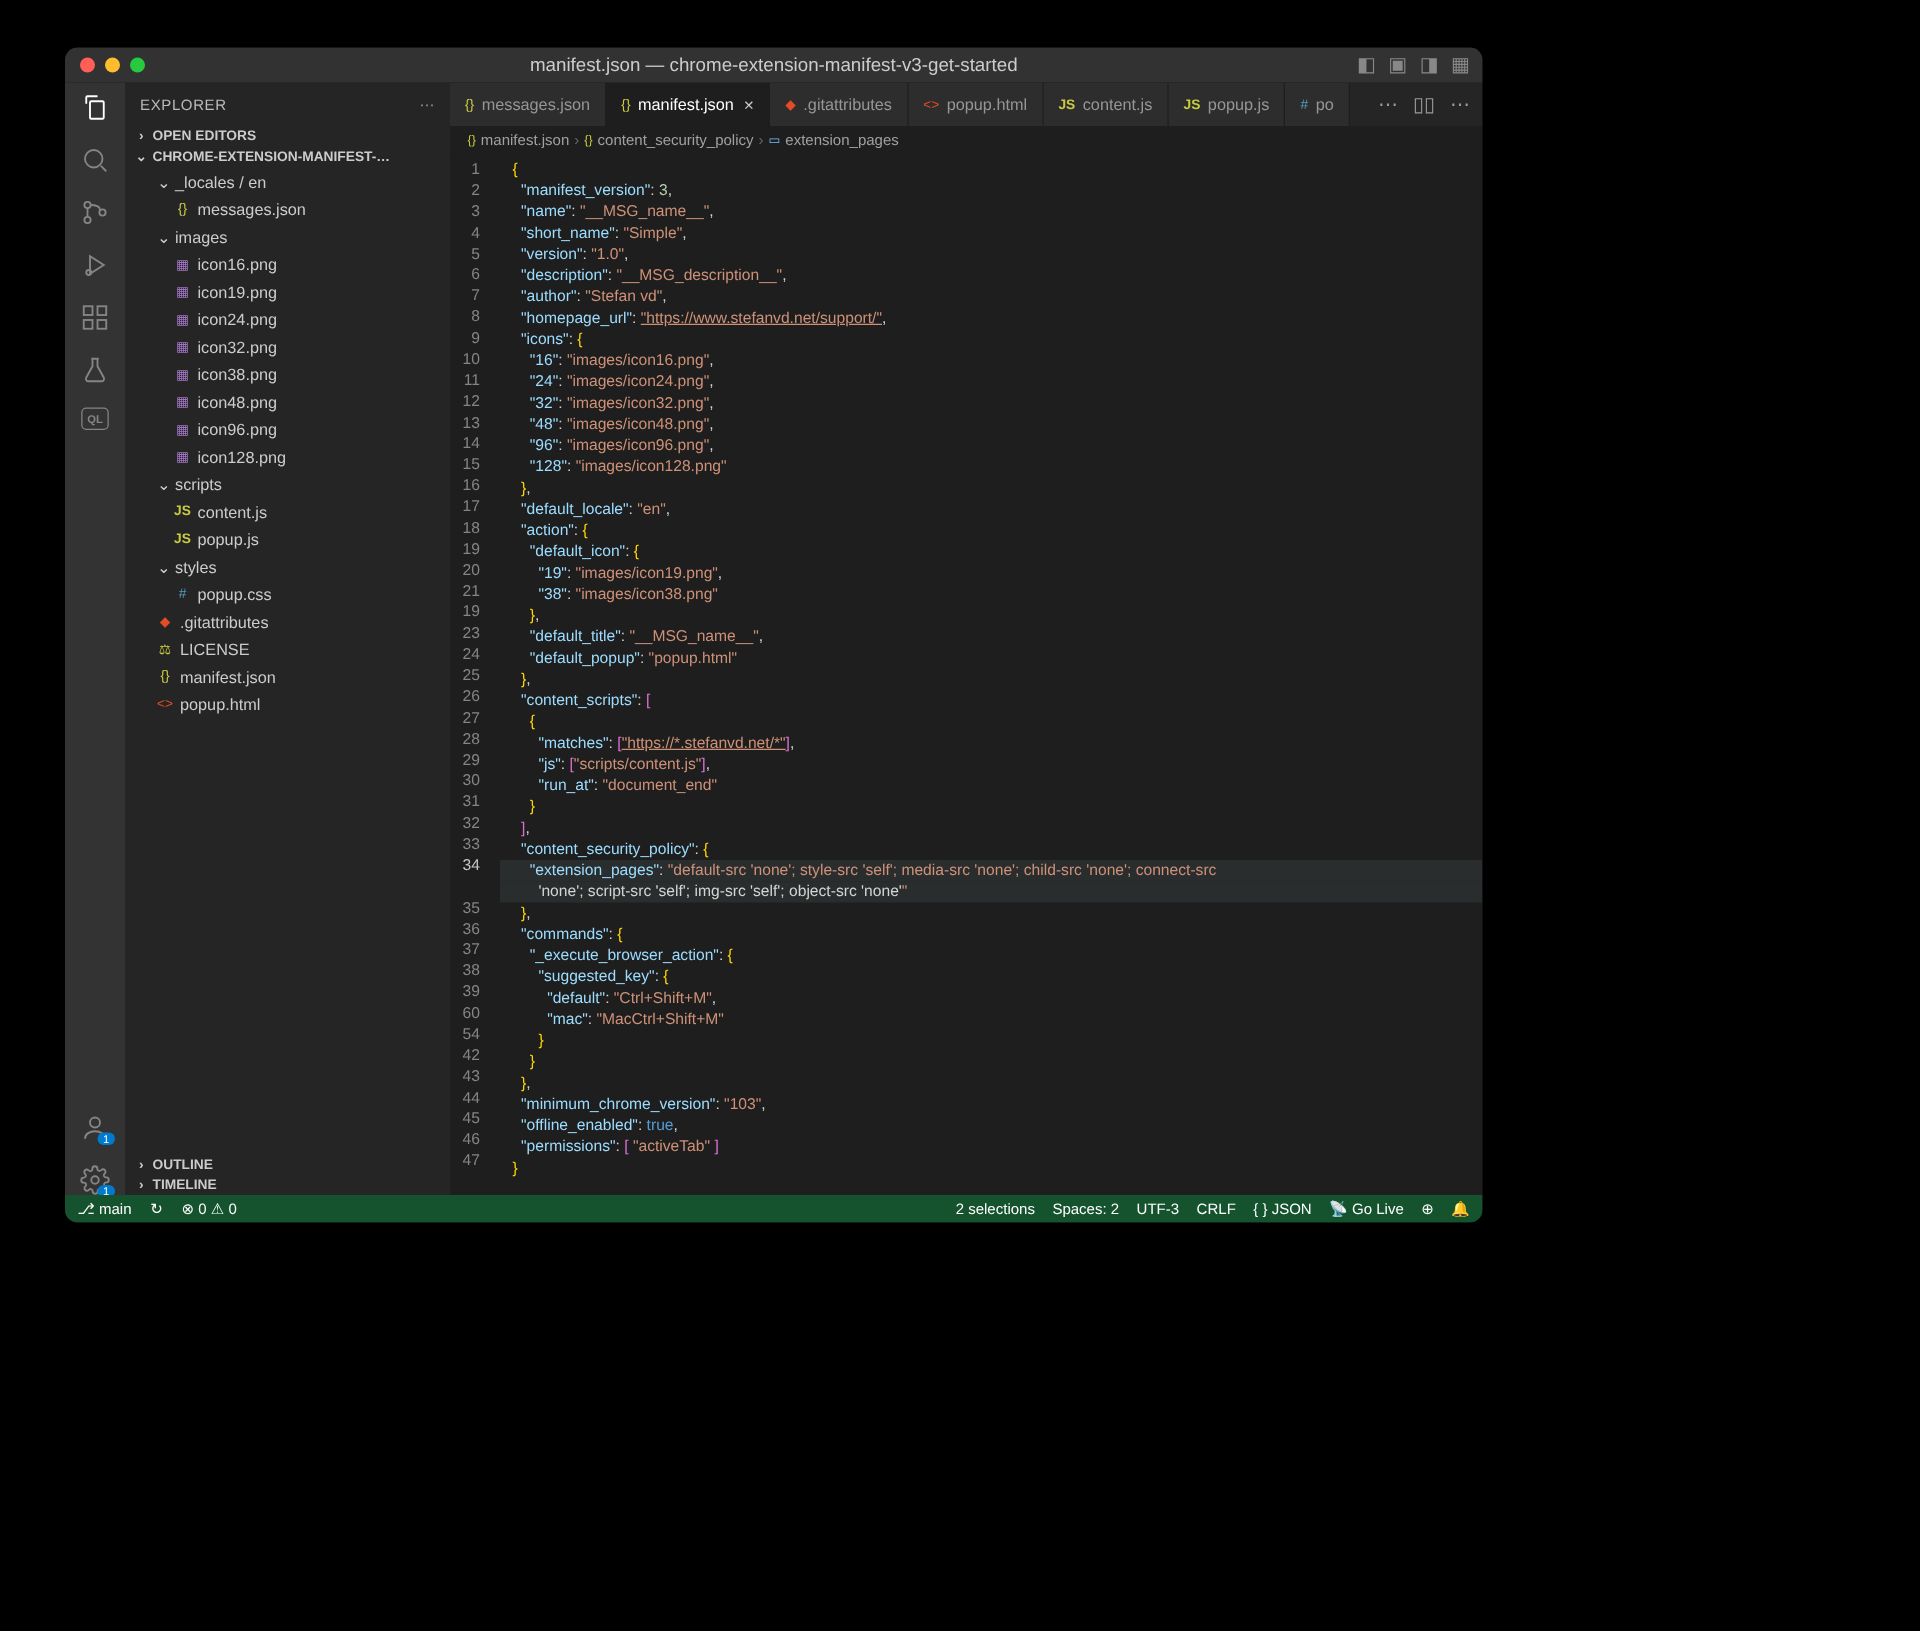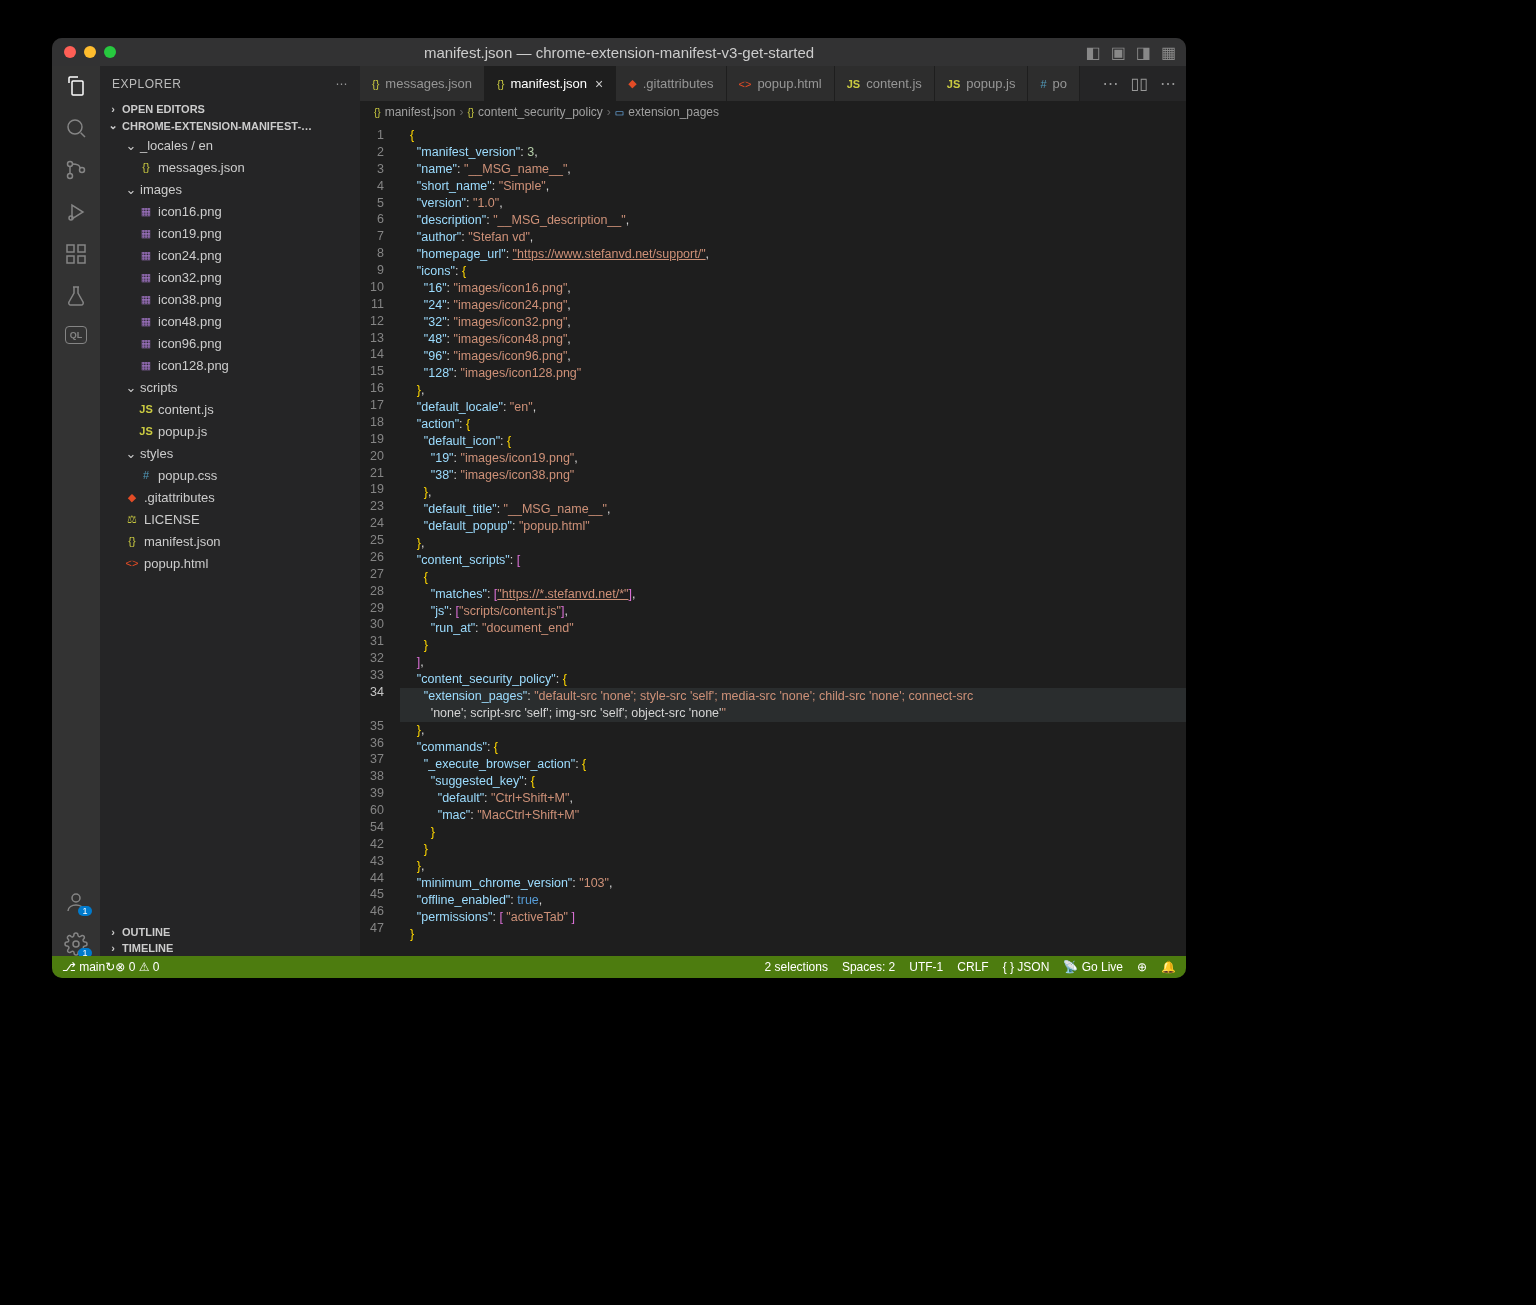--- a/index.html
+++ b/index.html
@@ -55,21 +55,21 @@
 .code-body{flex:1;padding:4px 0;white-space:pre;color:#d4d4d4;position:relative}
 .code-body .line{padding:0 10px;height:17px}
 .code-body .active{background:#2a2d2e}
 .c-key{color:#9cdcfe}
 .c-str{color:#ce9178}
 .c-num{color:#b5cea8}
 .c-kw{color:#569cd6}
 .c-bracket{color:#ffd700}
 .c-bracket2{color:#da70d6}
 .c-url{color:#ce9178;text-decoration:underline}
-.status{height:22px;background:#4d7c0f;color:#fff;display:flex;align-items:center;font-size:12px;padding:0 10px;gap:0}
+.status{height:22px;background:#14532d;color:#fff;display:flex;align-items:center;font-size:12px;padding:0 10px;gap:15px}
 .status .right{margin-left:auto;display:flex;gap:14px;align-items:center}
 .status span{cursor:pointer}
 </style>
 </head>
 <body>
 
 <div class="window">
 
   <div class="titlebar">
     <div class="traffic">
@@ -355,21 +355,21 @@
 
   </div>
 
   <div class="status">
     <span>⎇ <span>main</span></span>
     <span>↻</span>
     <span>⊗ <span>0</span> ⚠ <span>0</span></span>
     <div class="right">
       <span>2 selections</span>
       <span>Spaces: 2</span>
-      <span>UTF-1</span>
+      <span>UTF-3</span>
       <span>CRLF</span>
       <span>{ } <span>JSON</span></span>
       <span>📡 <span>Go Live</span></span>
       <span>⊕</span>
       <span>🔔</span>
     </div>
   </div>
 
 </div>
 

